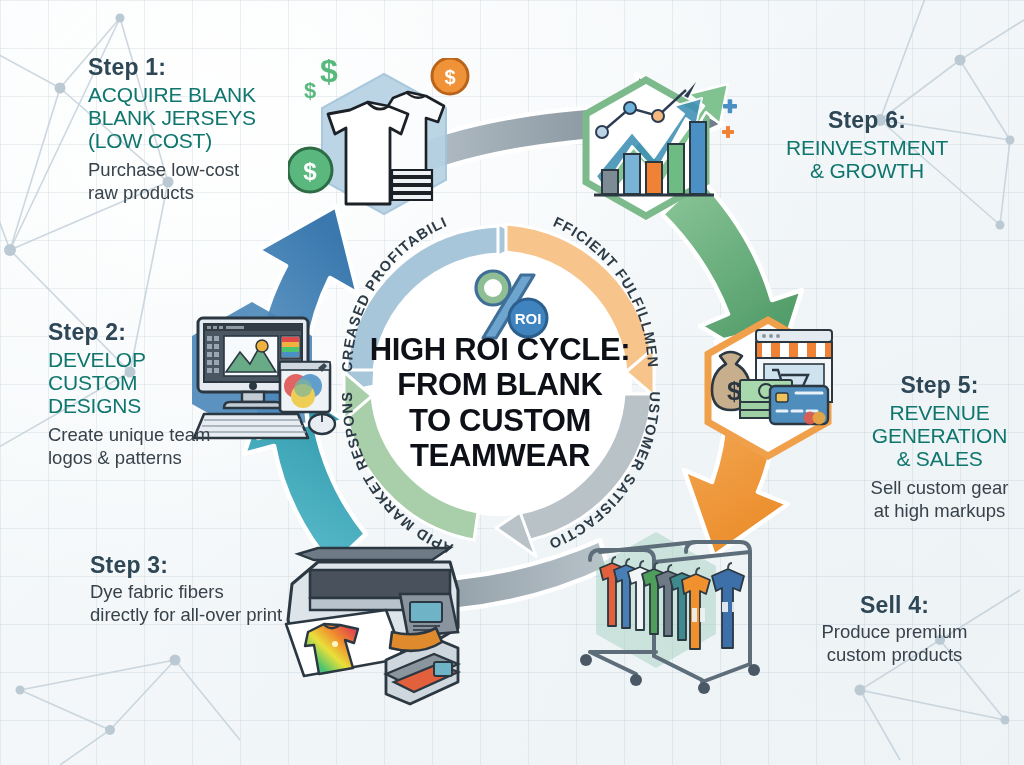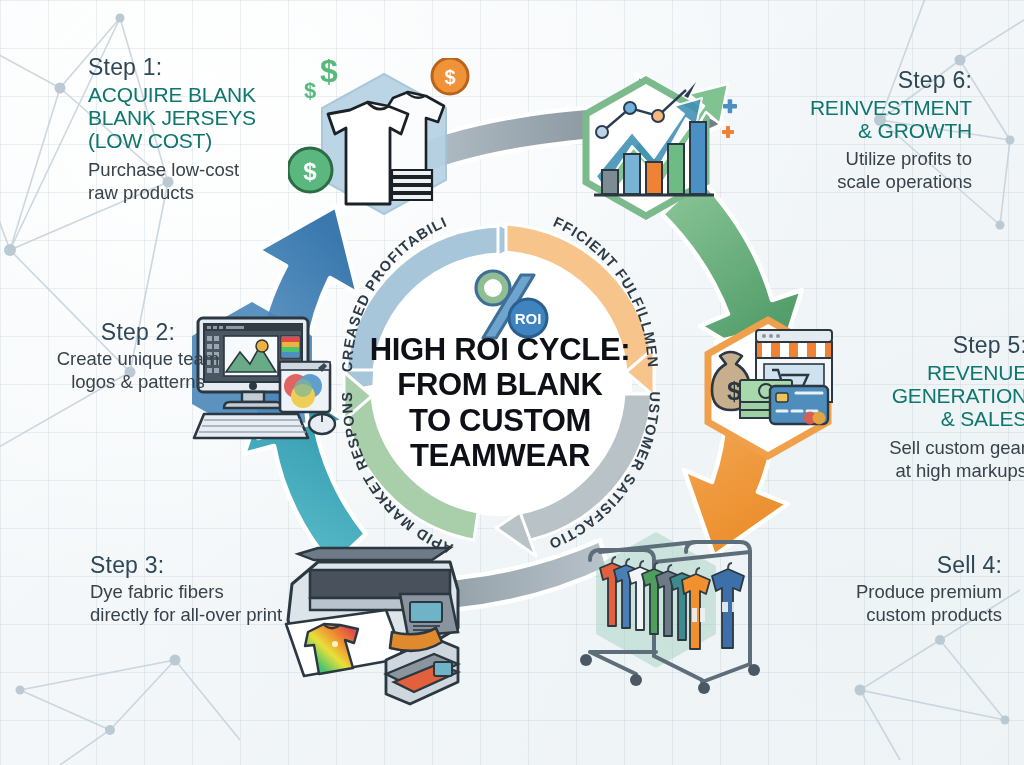--- a/index.html
+++ b/index.html
@@ -23,33 +23,33 @@
     background:
       radial-gradient(ellipse at 20% 15%,#ffffff 0%,rgba(255,255,255,0) 55%),
       radial-gradient(ellipse at 85% 80%,#eef3f6 0%,rgba(238,243,246,0) 60%),
       linear-gradient(135deg,#f7fafb 0%,#eef3f6 100%);
   }
   .bg-net{position:absolute;inset:0;}
 
   
   .step{position:absolute;}
   .step .kicker{
-    font-size:23px;font-weight:normal;color:#2e4756;letter-spacing:.2px;
+    font-size:23px;font-weight:bold;color:#2e4756;letter-spacing:.2px;
     margin:0 0 3px 0;line-height:1.1;
   }
   .step .title{
     font-size:21px;font-weight:normal;color:#0f766e;letter-spacing:-.2px;
     line-height:1.10;margin:0 0 6px 0;text-transform:uppercase;
     white-space:pre-line;
   }
   .step .desc{
     font-size:18.5px;color:#37424b;line-height:1.24;margin:0;
     white-space:pre-line;
   }
-  .step.right{text-align:right;}
+  .step.right{text-align:center;margin-top:40px;}
 
   
   .center-text{
     position:absolute;left:355px;top:332px;width:290px;
     text-align:center;color:#0d1117;
     font-size:31px;font-weight:bold;line-height:1.14;letter-spacing:-.3px;
     white-space:pre-line;
   }
   .roi-badge{position:absolute;left:466px;top:266px;width:92px;height:78px;}
 
@@ -456,26 +456,27 @@
 BLANK JERSEYS
 (LOW COST)</p>
     <p class="desc">Purchase low-cost
 raw products</p>
   </div>
 
   <div class="step right" style="left:762px;top:68px;width:210px;">
     <p class="kicker">Step 6:</p>
     <p class="title">REINVESTMENT
 &amp; GROWTH</p>
-    <p class="desc">Utilize profits to
-scale operations</p>
   </div>
 
-  <div class="step" style="left:48px;top:320px;width:180px;text-align:center;">
+  <div class="step" style="left:48px;top:320px;width:180px;">
     <p class="kicker">Step 2:</p>
+    <p class="title">DEVELOP
+CUSTOM
+DESIGNS</p>
     <p class="desc">Create unique team
 logos &amp; patterns</p>
   </div>
 
   <div class="step right" style="left:852px;top:333px;width:175px;">
     <p class="kicker">Step 5:</p>
     <p class="title">REVENUE
 GENERATION
 &amp; SALES</p>
     <p class="desc">Sell custom gear

